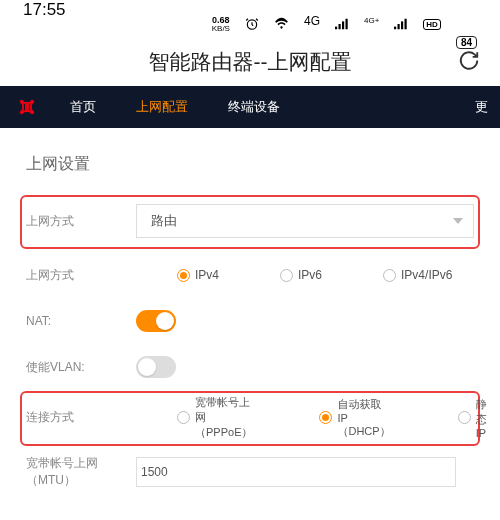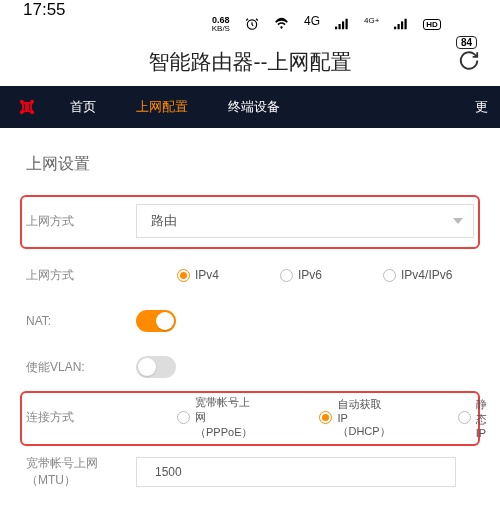--- a/index.html
+++ b/index.html
@@ -40,21 +40,21 @@
     .radio-circle.checked { border-color: #ff8c00; }
     .radio-circle.checked::after { content: ""; width: 7px; height: 7px; border-radius: 50%; background: #ff8c00; }
     
     .toggle { width: 40px; height: 22px; border-radius: 11px; position: relative; }
     .toggle.on { background: #ff8c00; }
     .toggle.off { background: #ddd; }
     .toggle::after { content: ""; position: absolute; width: 18px; height: 18px; border-radius: 50%; background: #fff; top: 2px; box-shadow: 0 1px 2px rgba(0,0,0,0.15); }
     .toggle.on::after { right: 2px; }
     .toggle.off::after { left: 2px; }
     
-    .text-input { flex: 1; border: 1px solid #ddd; height: 30px; padding: 0 18px; font-size: 12px; color: #555; display: flex; align-items: center; max-width: 320px; }
+    .text-input { flex: 1; border: 1px solid #ddd; height: 30px; padding: 0 4px; font-size: 12px; color: #555; display: flex; align-items: center; max-width: 320px; }
     
     .conn-row { display: flex; gap: 26px; flex: 1; }
     .conn-row .radio-item { font-size: 11px; }
   </style>
 </head>
 <body>
 
 <div class="status-bar">
   <div class="status-left">17:55</div>
   <div class="status-right">

